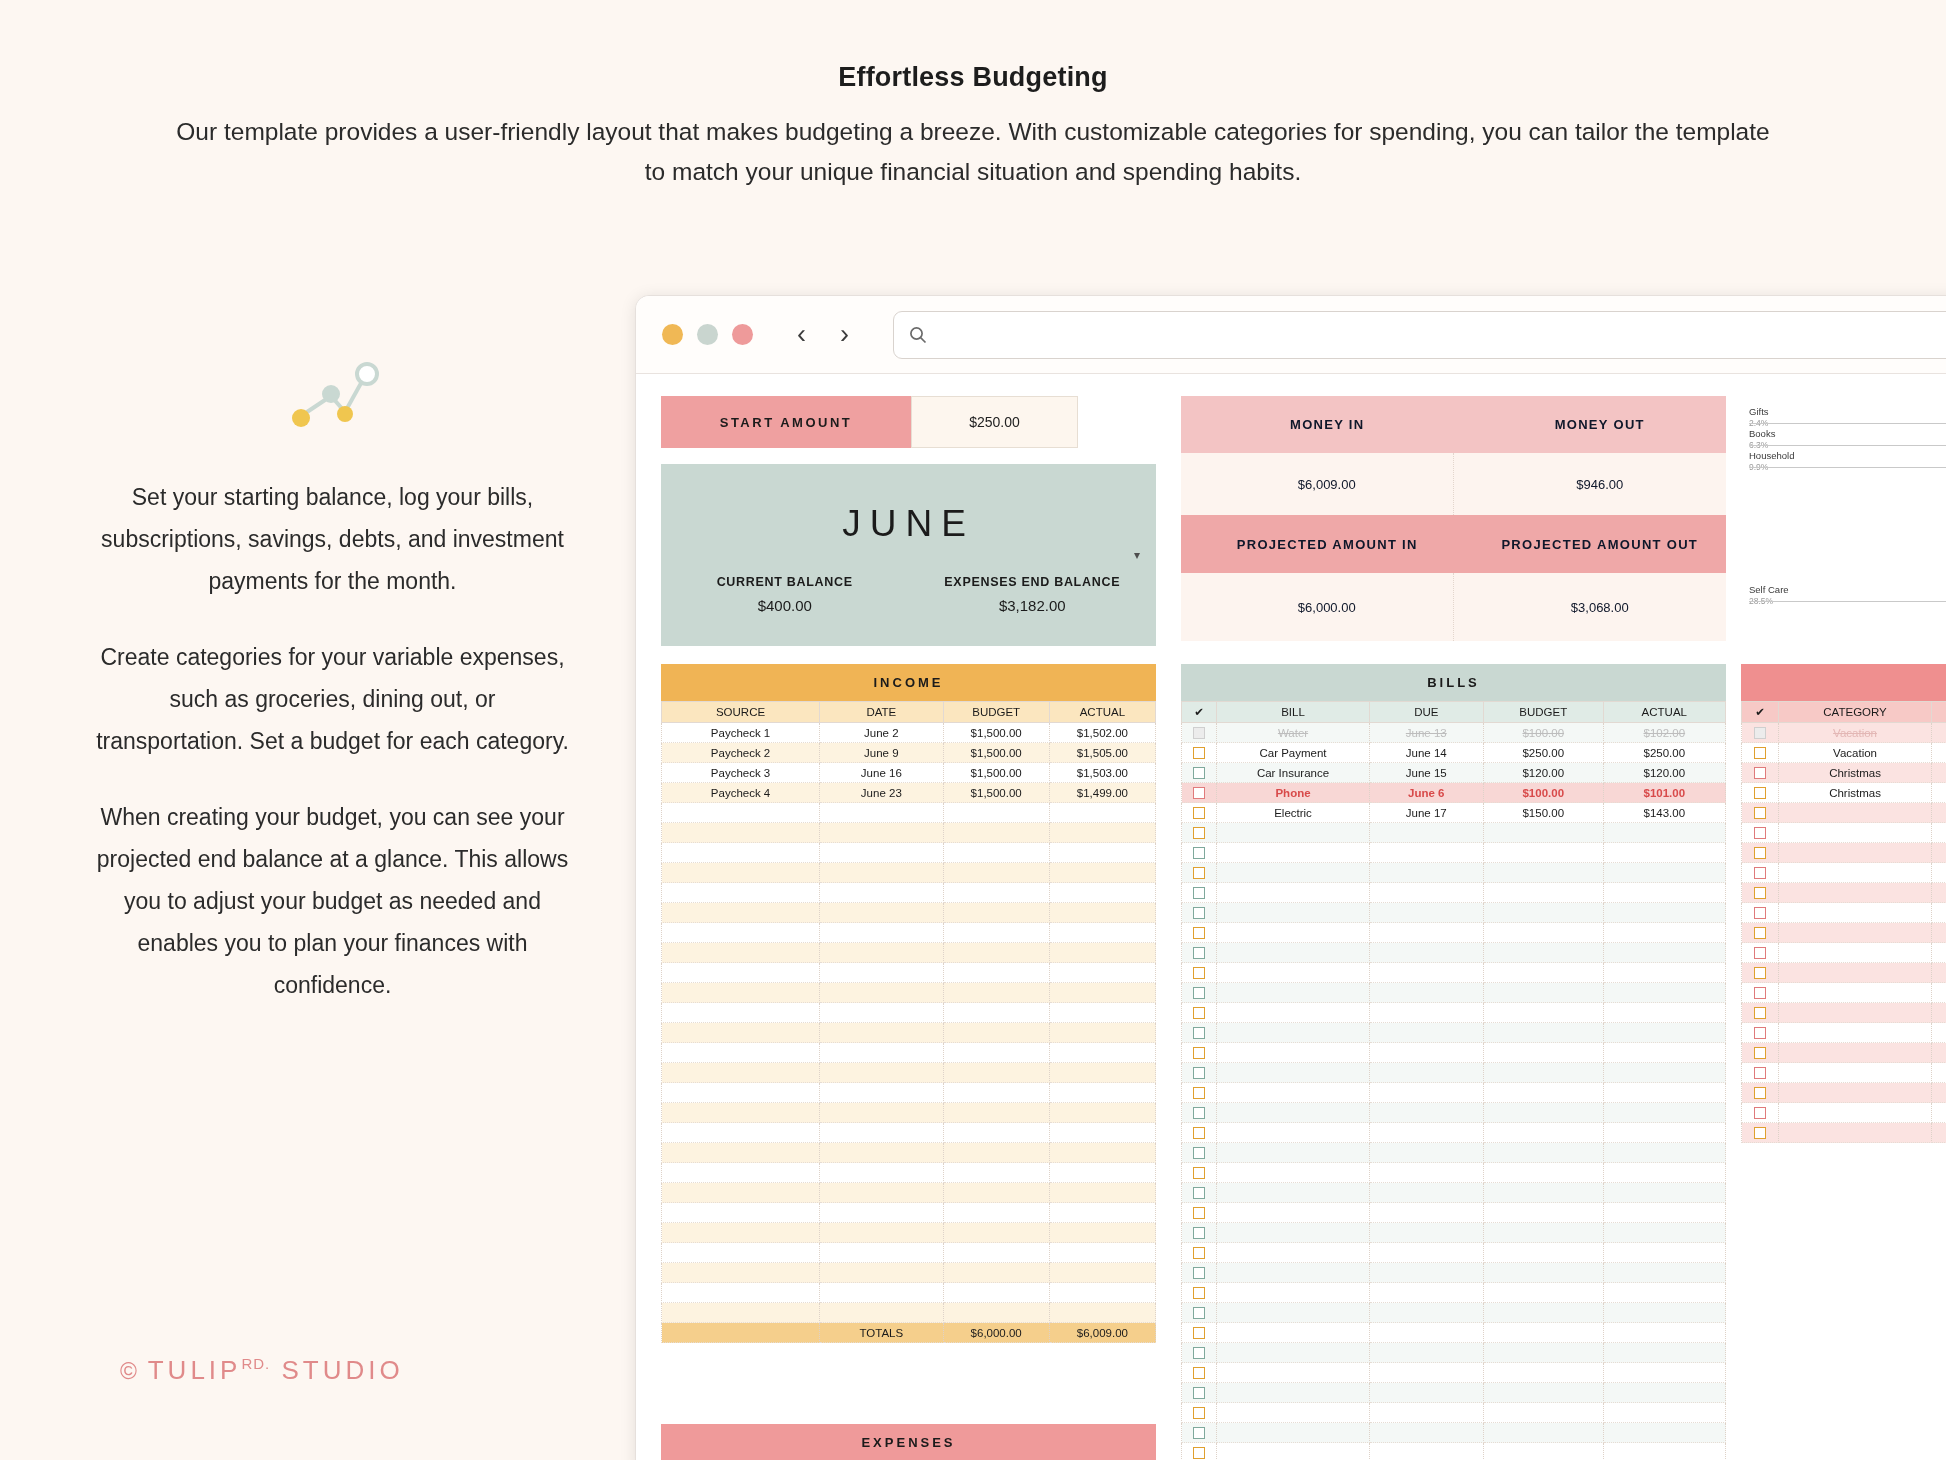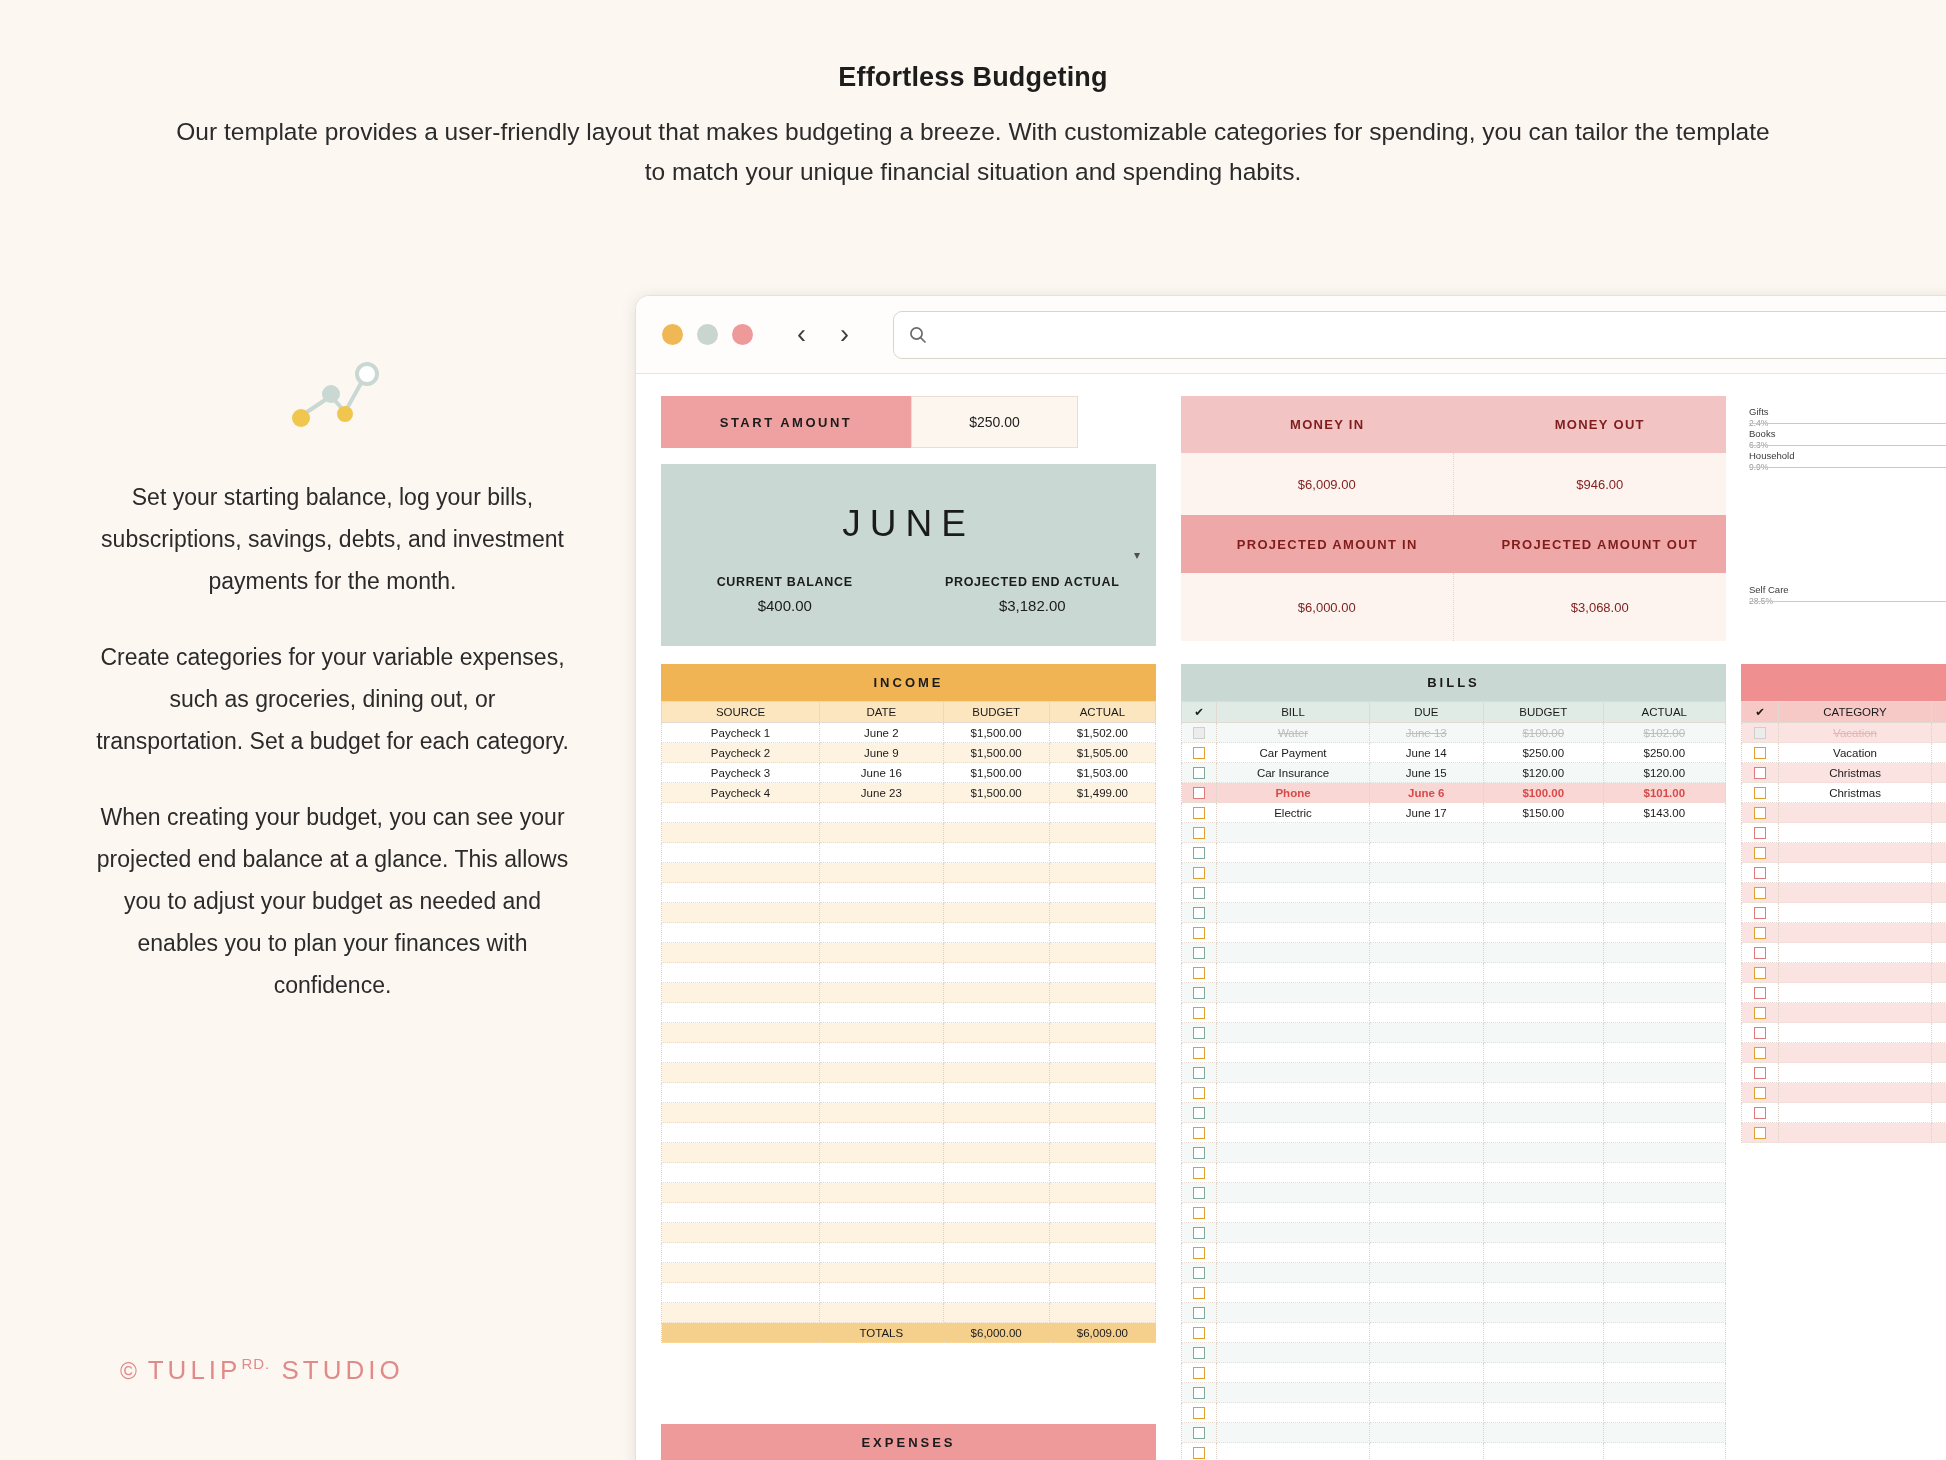--- a/index.html
+++ b/index.html
@@ -105,21 +105,21 @@
   .june-col .lab { font-size: 12.5px; font-weight: bold; letter-spacing: .7px; color: #1b1b1b; }
   .june-col .val { font-size: 15px; color: #1b1b1b; margin-top: 8px; }
 
   
   .money-grid {
     position: absolute; left: 545px; top: 22px; width: 545px; height: 250px;
     display: grid; grid-template-columns: 1fr 1fr; grid-template-rows: 57px 62px 58px 68px;
   }
   .money-grid div {
     display: flex; align-items: center; justify-content: center;
-    font-size: 13px; color: #7f1d1d; padding-left: 20px;
+    font-size: 13px; color: #0f172a; padding-left: 20px;
   }
   .mg-head { background: #f3c4c4; font-weight: bold; letter-spacing: 1.3px; font-size: 12.5px; }
   .mg-val  { background: #fdf4ef; font-size: 14.5px; border-right: 1px dotted #e3d6cd; }
   .mg-val.last { border-right: none; }
   .mg-head.b { background: #efa8a8; }
 
   
   .pie-panel {
     position: absolute; left: 1105px; top: 22px; width: 340px; height: 250px;
     background: #fff; overflow: hidden;
@@ -236,21 +236,21 @@
 
       <div class="june-box">
         <span class="june-caret">▾</span>
         <div class="june-title">JUNE</div>
         <div class="june-cols">
           <div class="june-col">
             <div class="lab">CURRENT BALANCE</div>
             <div class="val">$400.00</div>
           </div>
           <div class="june-col">
-            <div class="lab">PROJECTED END ACTUAL</div>
+            <div class="lab">EXPENSES END BALANCE</div>
             <div class="val">$3,182.00</div>
           </div>
         </div>
       </div>
 
       <div class="money-grid">
         <div class="mg-head">MONEY IN</div>
         <div class="mg-head">MONEY OUT</div>
         <div class="mg-val">$6,009.00</div>
         <div class="mg-val last">$946.00</div>

